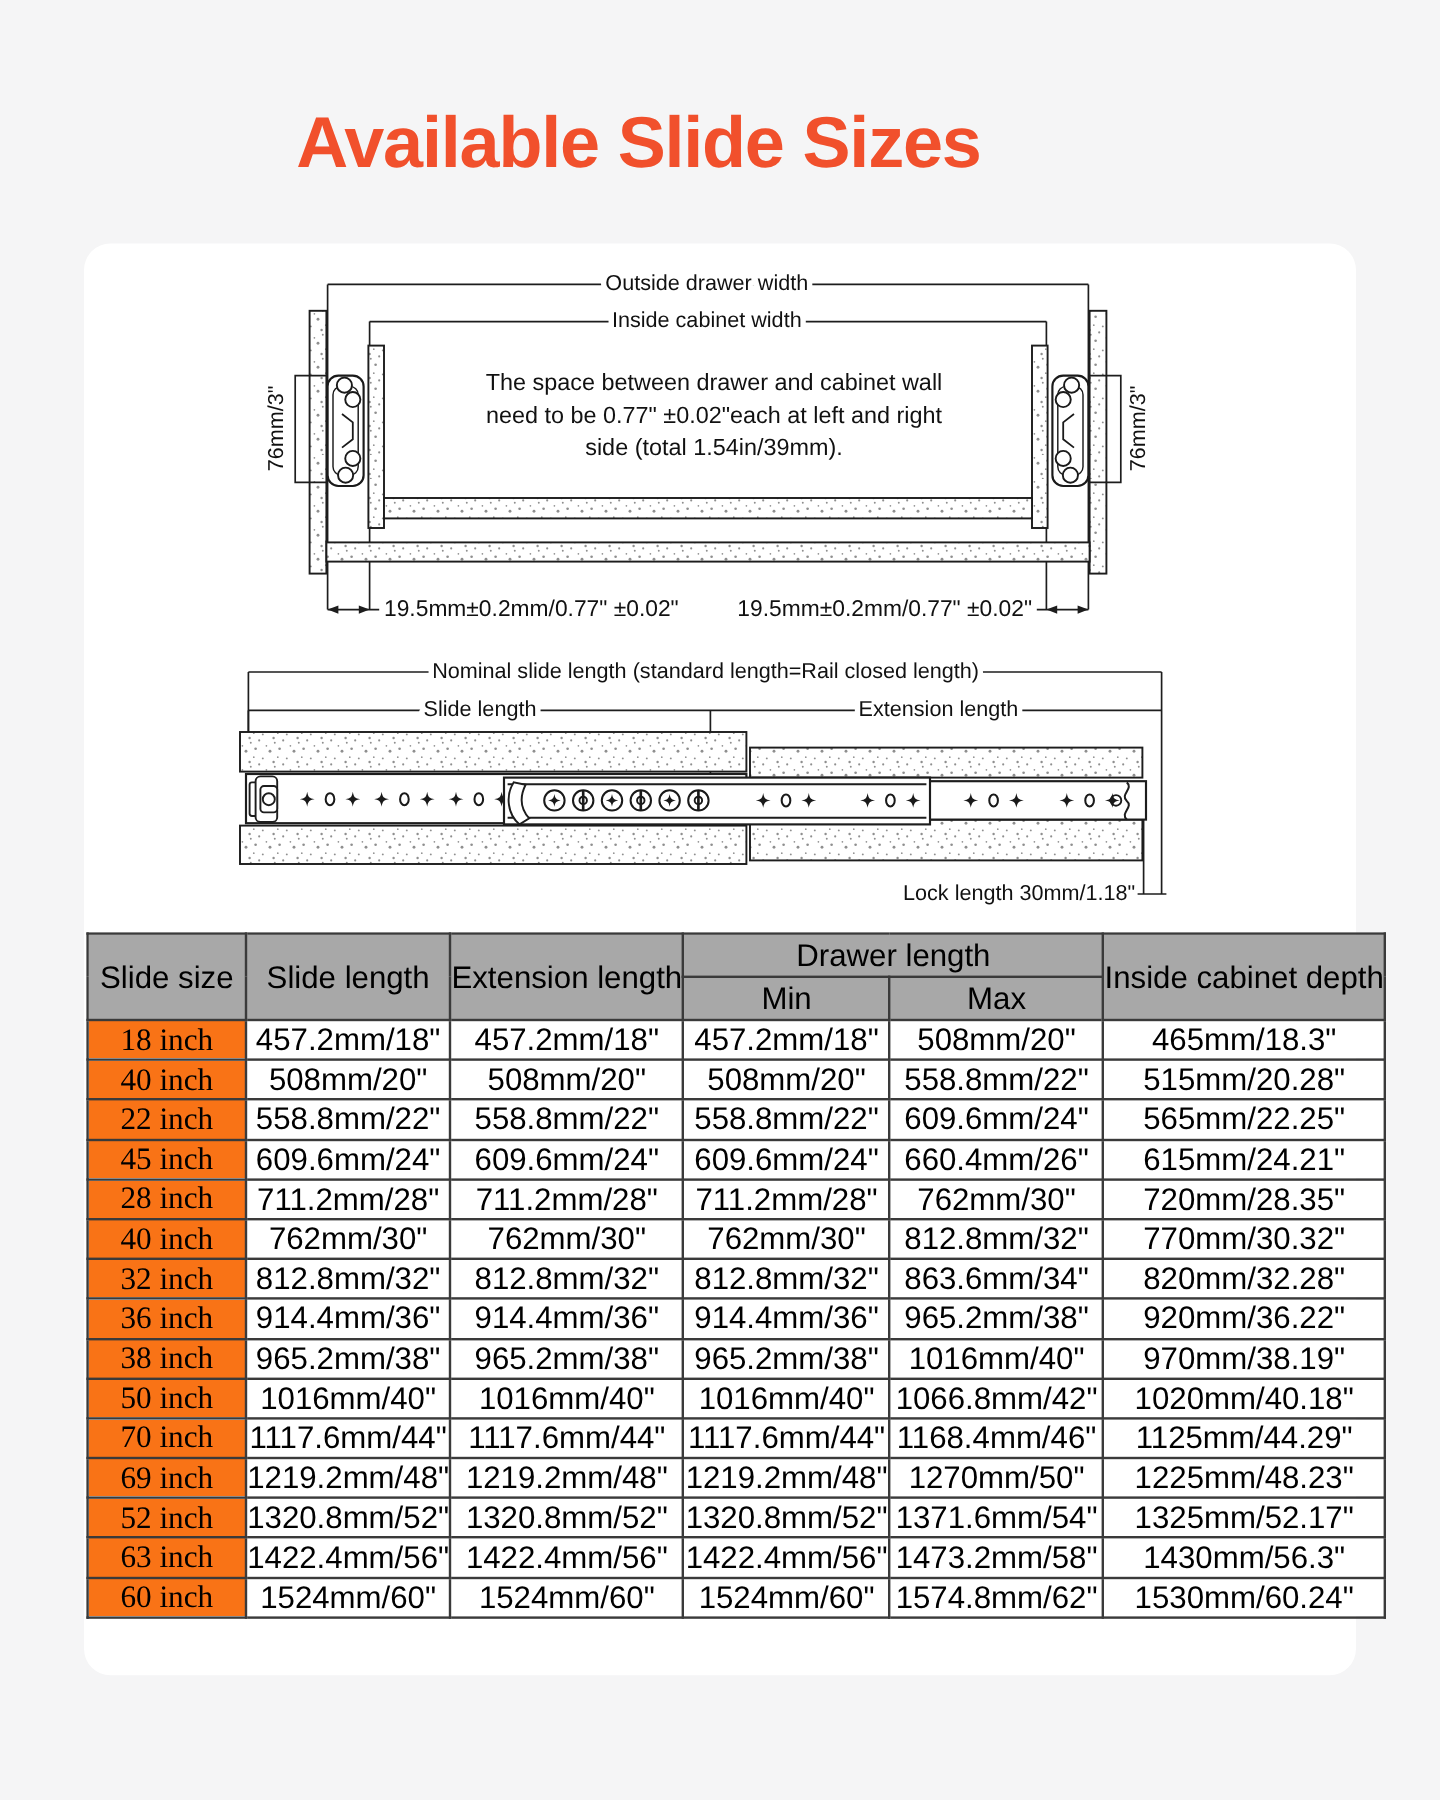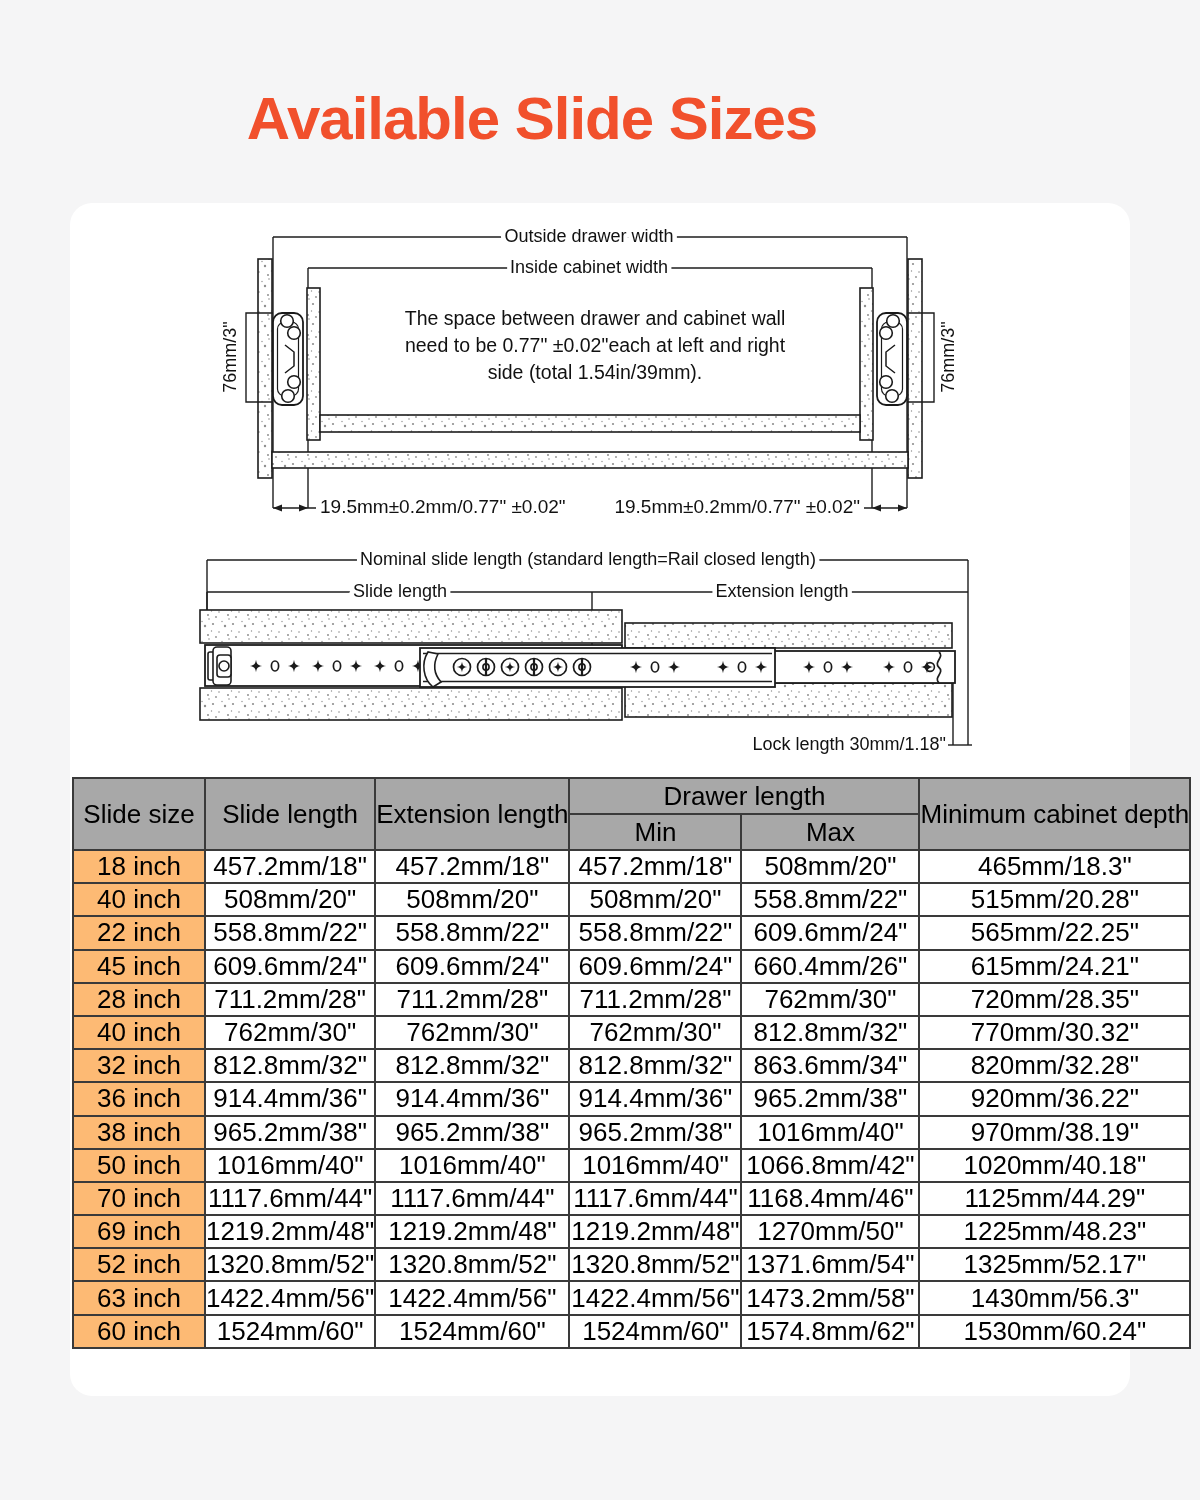--- a/index.html
+++ b/index.html
@@ -41,21 +41,21 @@
   table.sizes {
     border-collapse:collapse; table-layout:fixed;
     font-size:26px;
   }
   table.sizes th, table.sizes td {
     border:2px solid #3a3a3a; text-align:center;
     font-weight:400; padding:0; overflow:hidden; white-space:nowrap;
   }
   table.sizes thead th { background:#a8a8a8; height:34px; }
   table.sizes tbody td { background:#ffffff; height:31.2px; }
-  table.sizes tbody td:first-child { background:#fdba74; }
+  table.sizes tbody td:first-child { background:#f97316;font-family:Liberation Serif, serif; }
 </style>
 </head>
 <body>
 
 <div class="page">
 
   <h1 class="title">Available Slide Sizes</h1>
 
   <div class="card"></div>
 
@@ -207,21 +207,21 @@
         <col style="width:172px">
           <col style="width:178px">
           <col style="width:224px">
       </colgroup>
       <thead>
         <tr>
           <th rowspan="2">Slide size</th>
           <th rowspan="2">Slide length</th>
           <th rowspan="2">Extension length</th>
           <th colspan="2">Drawer length</th>
-          <th rowspan="2">Minimum cabinet depth</th>
+          <th rowspan="2">Inside cabinet depth</th>
         </tr>
         <tr>
           <th>Min</th>
           <th>Max</th>
         </tr>
       </thead>
       <tbody>
           <tr>
             <td>18 inch</td>
             <td>457.2mm/18"</td>

